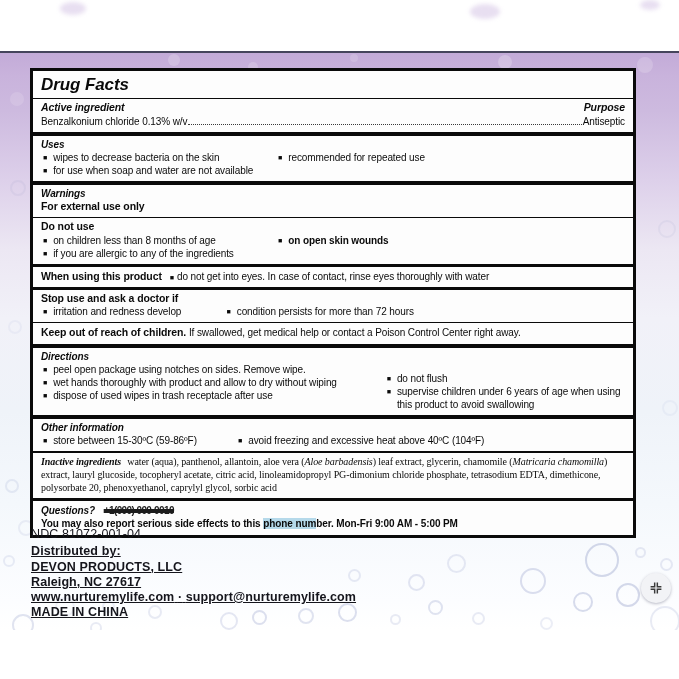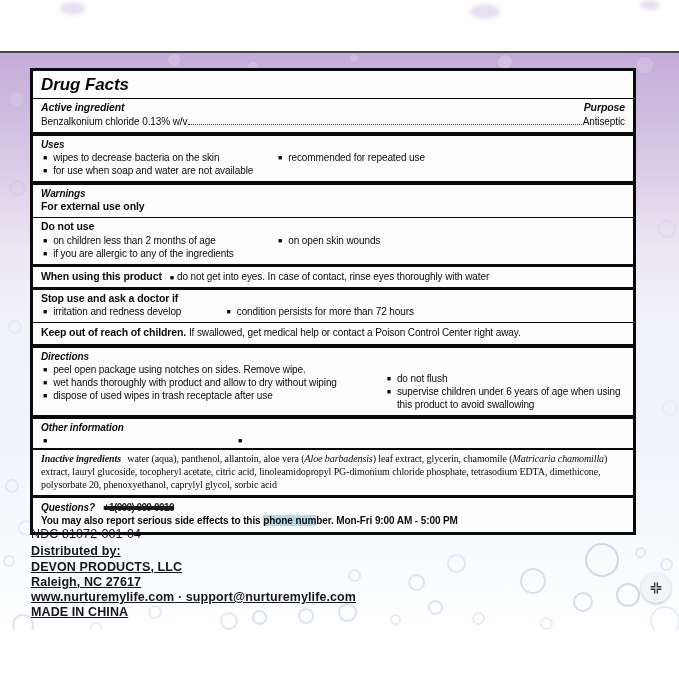--- a/index.html
+++ b/index.html
@@ -168,28 +168,28 @@
     <div class="bold-heading">For external use only</div>
   </div>
   <div class="sep1"></div>
 
   <div class="sec">
     <div class="bold-heading">Do not use</div>
     <div class="cols">
       <div style="width:39%;">
           <div class="bullet-item">
             <span class="sq">■</span>
-            <span>on children less than 2 months of age</span>
+            <span>on children less than 8 months of age</span>
           </div>
           <div class="bullet-item">
             <span class="sq">■</span>
             <span>if you are allergic to any of the ingredients</span>
           </div>
         </div>
-      <div style="width:61%;">
+      <div style="width:61%;font-weight:bold;">
           <div class="bullet-item">
             <span class="sq">■</span>
             <span>on open skin wounds</span>
           </div>
         </div>
     </div>
   </div>
   <div class="sep2"></div>
 
   <div class="inline-row">
@@ -254,25 +254,27 @@
   </div>
 
   <div class="sep4"></div>
 
   <div class="sec">
     <div class="sec-heading">Other information</div>
     <div class="cols">
       <div style="width:32%;">
           <div class="bullet-item">
             <span class="sq">■</span>
+            <span>store between 15-30ºC (59-86ºF)</span>
           </div>
         </div>
       <div style="width:68%;">
           <div class="bullet-item">
             <span class="sq">■</span>
+            <span>avoid freezing and excessive heat above 40ºC (104ºF)</span>
           </div>
         </div>
     </div>
   </div>
 
   <div class="sep2"></div>
 
   <div class="inactive-par">
     <span class="sec-heading">Inactive ingredients</span>
     <span><span>water (aqua), panthenol, allantoin, aloe vera (</span><span style="font-style: italic;">Aloe barbadensis</span><span>) leaf extract, glycerin, chamomile (</span><span style="font-style: italic;">Matricaria chamomilla</span><span>) extract, lauryl glucoside, tocopheryl acetate, citric acid, linoleamidopropyl PG-dimonium chloride phosphate, tetrasodium EDTA, dimethicone, polysorbate 20, phenoxyethanol, caprylyl glycol, sorbic acid</span></span>

